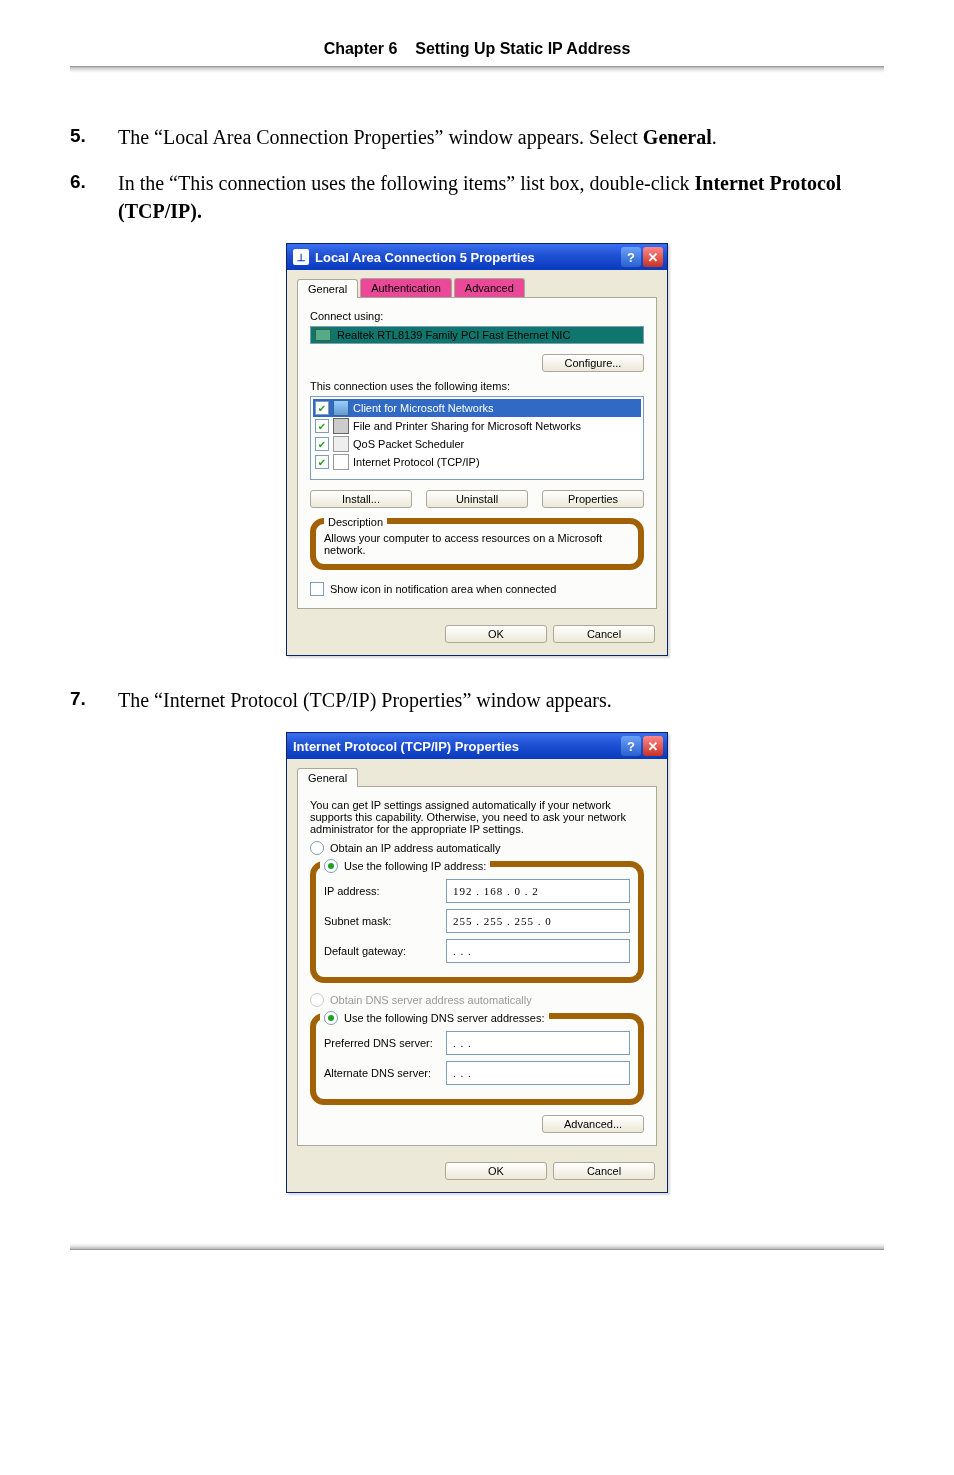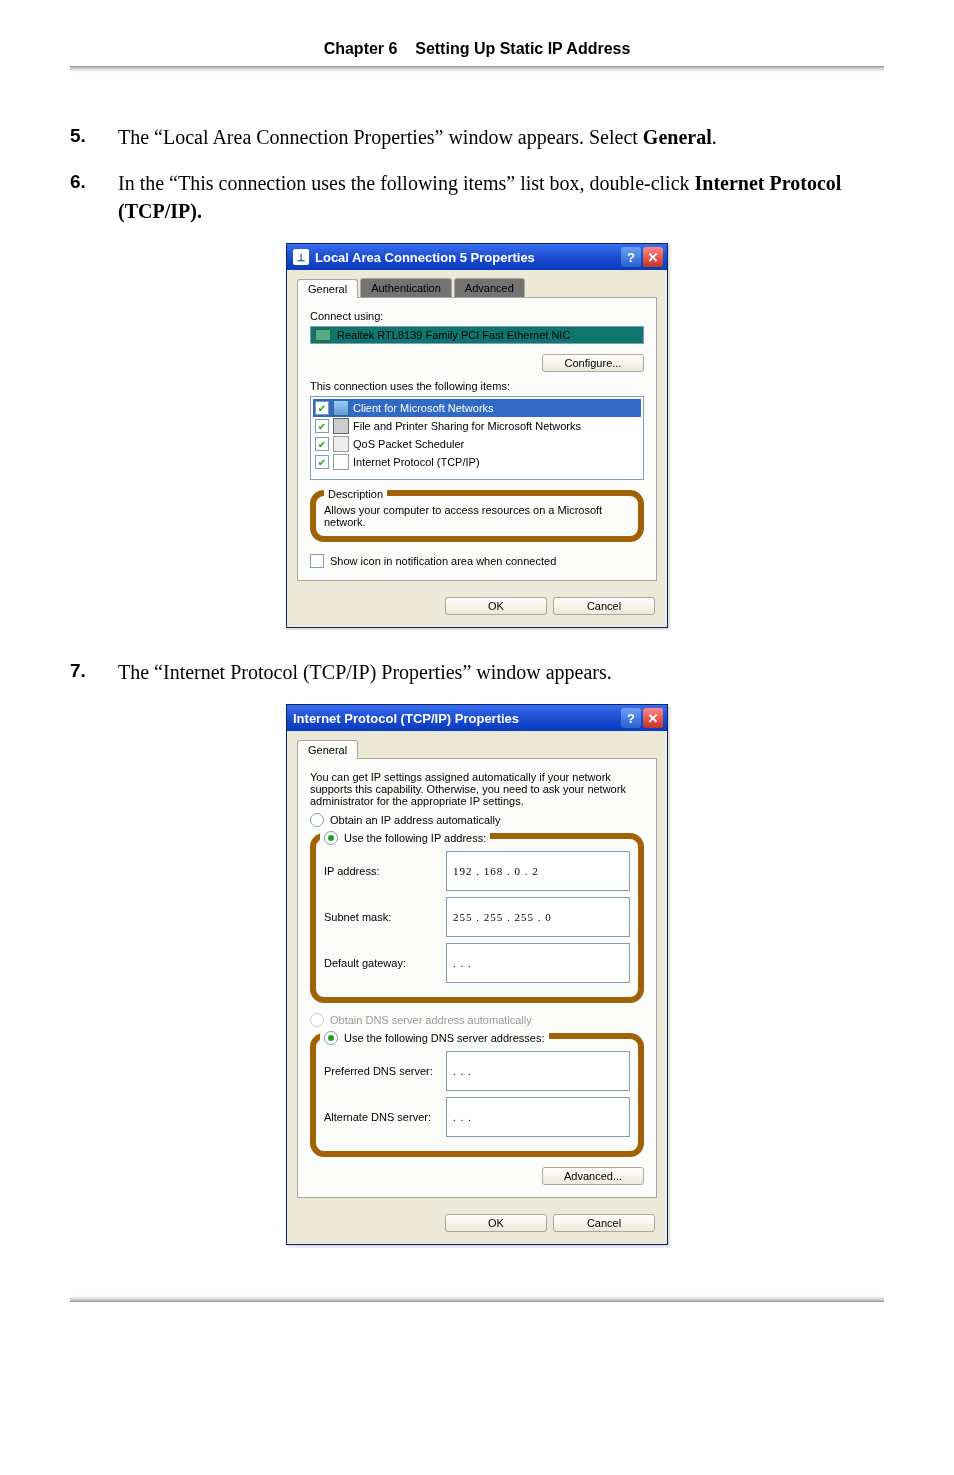--- a/index.html
+++ b/index.html
@@ -94,21 +94,21 @@
   .win-body { padding: 8px 10px 10px 10px; }
   .tabs {
     display: flex;
     border-bottom: 1px solid #aca899;
     margin-bottom: 0;
   }
   .tab {
     padding: 3px 10px;
     border: 1px solid #aca899;
     border-bottom: none;
-    background: #737373;
+    background: #ec4899;
     margin-right: 2px;
     border-radius: 3px 3px 0 0;
   }
   .tab.active {
     background: #fcfcfa;
     position: relative;
     top: 1px;
   }
   .tab-panel {
     border: 1px solid #aca899;
@@ -165,21 +165,21 @@
     position: absolute;
     top: -8px; left: 8px;
     background: #fcfcfa;
     padding: 0 4px;
     font-size: 11px;
   }
   .checkbox-row { display:flex;align-items:center;gap:6px;margin-top:12px;}
   .form-row { display:flex;align-items:center;margin:6px 0; }
   .form-row .lbl { flex:1; }
   .ip-input {
-    border:1px solid #7f9db9;background:#fff;width:170px;padding:13px 6px;
+    border:1px solid #7f9db9;background:#fff;width:170px;padding:5px 6px;
     font-family:Tahoma;font-size:11px;letter-spacing:1px;text-align:left;
   }
   .radio {
     width:12px;height:12px;border:1px solid #7f9db9;border-radius:50%;background:#fff;
     display:inline-flex;align-items:center;justify-content:center;margin-right:6px;
   }
   .radio.sel::after{content:"";width:6px;height:6px;border-radius:50%;background:#21a121;}
   .radio.disabled{border-color:#ccc;}
   .radio-row{display:flex;align-items:center;margin:6px 0;}
   .disabled-text{color:#999;}
@@ -263,20 +263,25 @@
               <span class="chk">✔</span>
               <span class="li-icon qos"></span>
               <span>QoS Packet Scheduler</span>
             </div>
             <div class="li-item">
               <span class="chk">✔</span>
               <span class="li-icon proto"></span>
               <span>Internet Protocol (TCP/IP)</span>
             </div>
           </div>
+          <div class="btn-row-3">
+            <span class="btn">Install...</span>
+            <span class="btn">Uninstall</span>
+            <span class="btn">Properties</span>
+          </div>
           <div class="groupbox">
             <span class="legend">Description</span>
             <div>Allows your computer to access resources on a Microsoft network.</div>
           </div>
           <div class="checkbox-row">
             <span class="chk" style="color:transparent">✔</span>
             <span>Show icon in notification area when connected</span>
           </div>
         </div>
         <div class="btn-row" style="padding:6px 2px 2px 2px">

